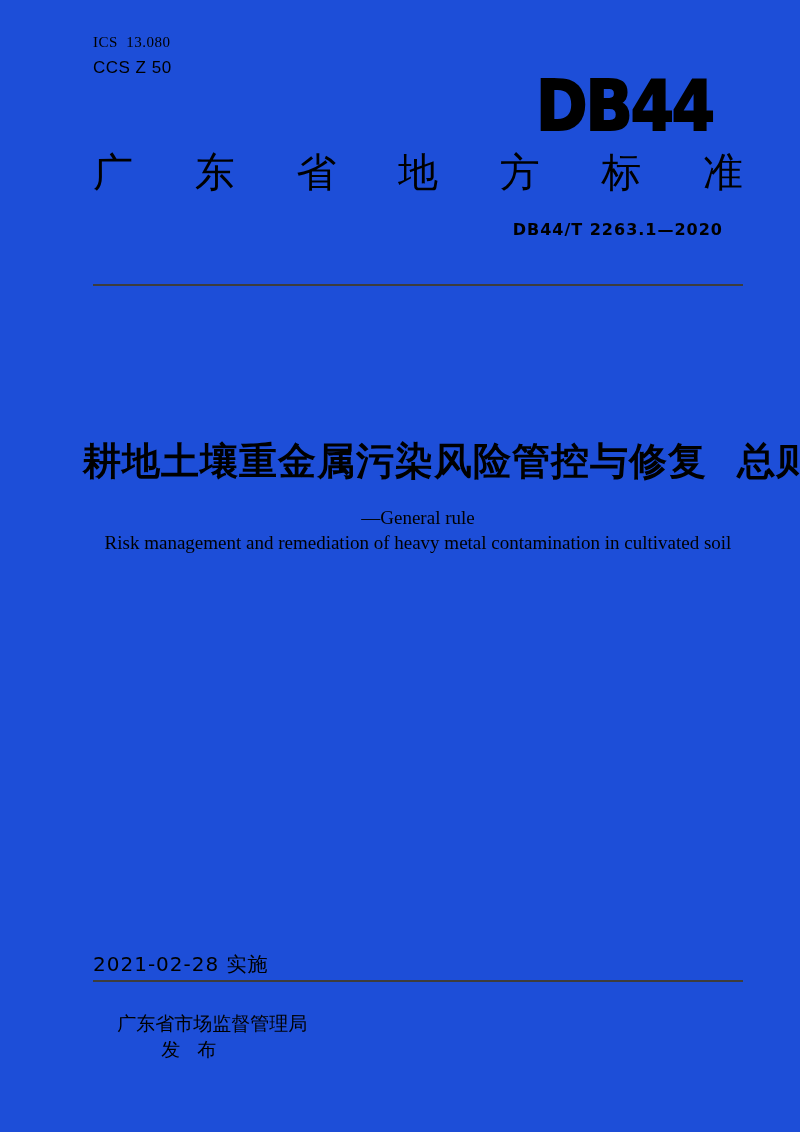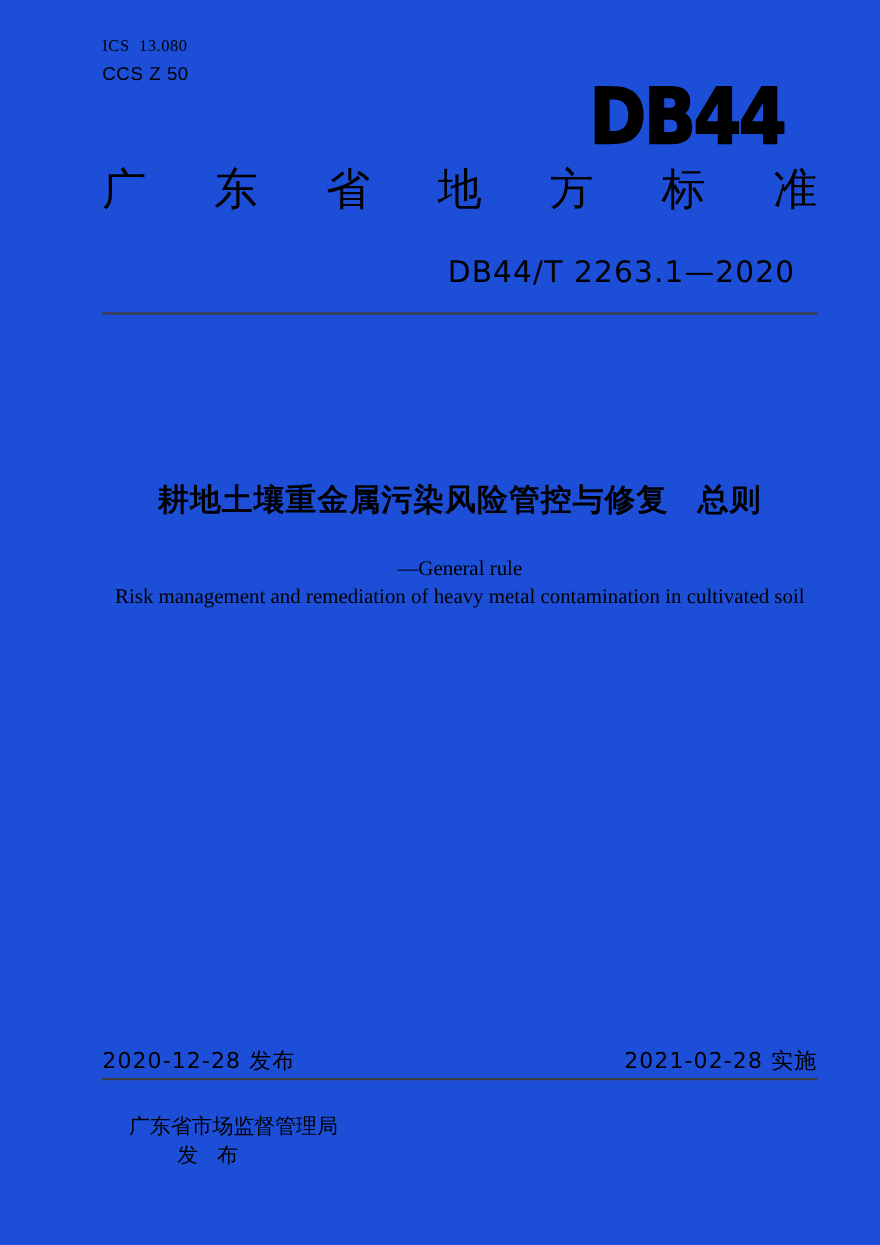--- a/index.html
+++ b/index.html
@@ -54,43 +54,43 @@
       top: 150px;
       width: 650px;
       display: flex;
       justify-content: space-between;
       font-size: 40px;
       font-weight: 500;
       line-height: 1.1;
     }
     .standard-number {
       position: absolute;
-      top: 232px;
+      top: 220px;
       right: 77px;
-      font-size: 27px;
-      font-weight: 400;
+      font-size: 16px;
+      font-weight: 700;
       letter-spacing: 1px;
       white-space: pre;
     }
     .rule {
       position: absolute;
       left: 93px;
       width: 650px;
       height: 2px;
       background: #3d3d3d;
     }
     .rule-top { top: 284px; }
     .rule-bottom { top: 980px; }
     .title-cn {
       position: absolute;
       left: 83px;
       top: 436px;
       width: 670px;
       text-align: center;
-      font-size: 28px;
+      font-size: 38px;
       font-weight: 700;
       letter-spacing: 1px;
       word-spacing: 16px;
       white-space: nowrap;
     }
     .title-en {
       position: absolute;
       left: 63px;
       top: 505px;
       width: 710px;
@@ -150,21 +150,20 @@
   <div class="rule rule-top"></div>
 
   <div class="title-cn">耕地土壤重金属污染风险管控与修复 总则</div>
 
   <div class="title-en">
     <div>—General rule</div>
     <div>Risk management and remediation of heavy metal contamination in cultivated soil</div>
   </div>
 
   <div class="dates-row">
-    <span>2020-12-28 发布</span>
     <span>2021-02-28 实施</span>
   </div>
 
   <div class="rule rule-bottom"></div>
 
   <div class="publisher-line">
     <span>广东省市场监督管理局</span>
     <span class="publish-label">发布</span>
   </div>
 

